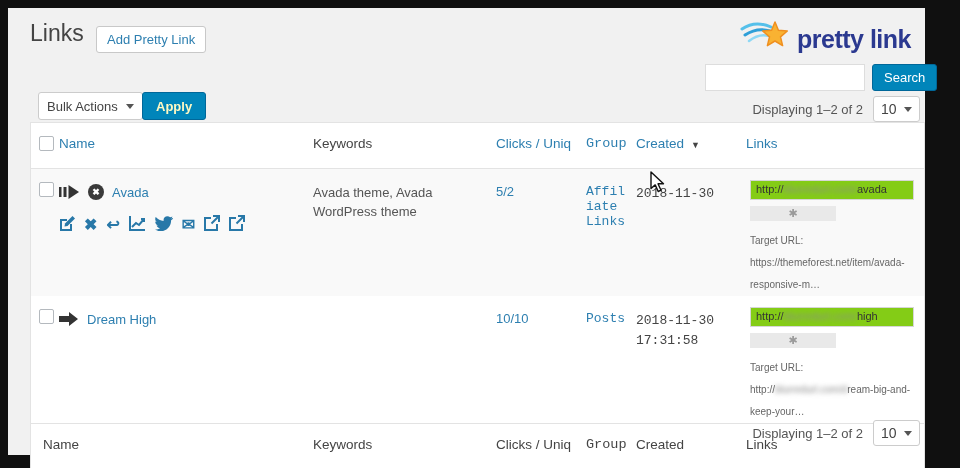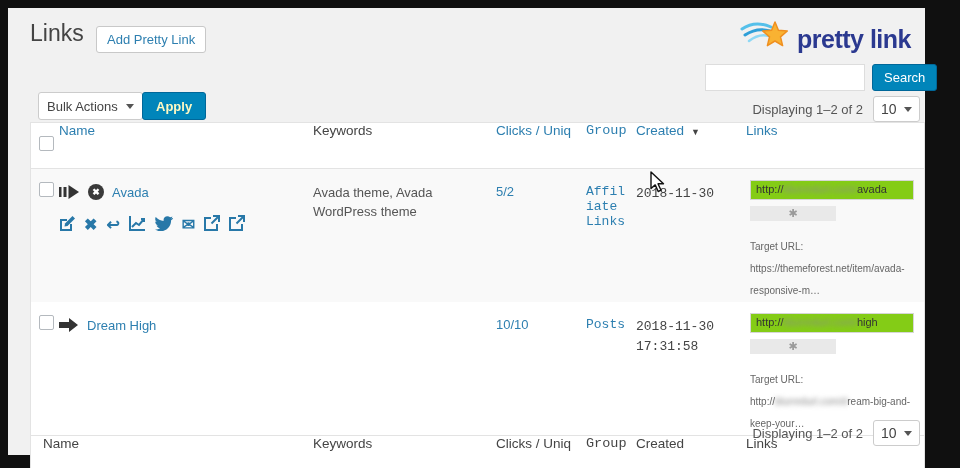--- a/index.html
+++ b/index.html
@@ -29,21 +29,21 @@
   #paging-top { top:88px; }
   #paging-bottom { top:412px; }
   .displaying { font-size:13px; color:#555; }
   .per-page { width:47px; height:26px; padding:0 7px; font-size:14px; }
 
   
   #list-table { position:absolute; left:22px; top:114px; width:895px; background:#fff; border:1px solid #e3e3e3; }
   .tr { display:grid; grid-template-columns:28px 254px 183px 90px 50px 110px 1fr; }
   .thead { height:46px; border-bottom:1px solid #e3e3e3; }
   .tfoot { height:48px; border-top:1px solid #e3e3e3; }
-  .th { font-size:13.5px; color:#2d7fb0; }
+  .th { font-size:13.5px; color:#2d7fb0; padding-top:13px; }
   .th.dark, .tfoot .th { color:#444; }
   .cb-cell { padding:13px 0 0 8px; }
   input[type=checkbox] { width:15px; height:15px; accent-color:#fff; border:1px solid #b4b9be; background:#fff; appearance:none; border-radius:2px; }
   .group-col { word-break:break-all; overflow-wrap:anywhere; padding-right:8px;font-family:Liberation Mono, monospace; }
   .sort-arrow { font-size:9px; color:#444; margin-left:7px; }
 
   .row1 { min-height:94px; background:#f9f9f9; }
   .row2 { min-height:98px; background:#fff; }
   .td { font-size:13px; color:#555; padding-top:15px; }
   a.plink { color:#2d7fb0; text-decoration:none; cursor:pointer; }
@@ -52,21 +52,21 @@
   .action-row .aicon { color:#2878a8; font-size:16px; font-weight:700; cursor:pointer; line-height:1; }
   .keywords-cell { padding-right:6px; line-height:1.45; }
   .created-cell { color:#444; line-height:1.55;font-family:Liberation Mono, monospace; }
 
   .links-cell { padding:11px 10px 0 4px; }
   .url-box { width:164px; height:20px; background:#84cc16; border:1px solid #d6d6d6; font-size:11px; color:#333;
              padding:2px 5px; white-space:nowrap; overflow:hidden; cursor:text; }
   .blurred { filter:blur(2.5px); color:#8a8a8a; }
   .pill { margin-top:6px; width:86px; height:15px; background:#e9e9e9; display:flex; align-items:center; justify-content:center;
           color:#9a9a9a; font-size:11px; cursor:pointer; }
-  .target-url { margin-top:15px; font-size:10px; color:#666; line-height:2.2; width:176px; overflow-wrap:anywhere; }
+  .target-url { margin-top:9px; font-size:10px; color:#666; line-height:2.2; width:176px; overflow-wrap:anywhere; }
 
   .dark-icon svg { display:block; }
   .circle-x { width:16px; height:16px; border-radius:50%; background:#3a3a3a; color:#fff; font-size:9px; font-weight:700;
               display:flex; align-items:center; justify-content:center; }
   #cursor { position:absolute; left:650px; top:171px; z-index:20; pointer-events:none; }
 </style>
 </head>
 <body>
 
 <div id="panel">

